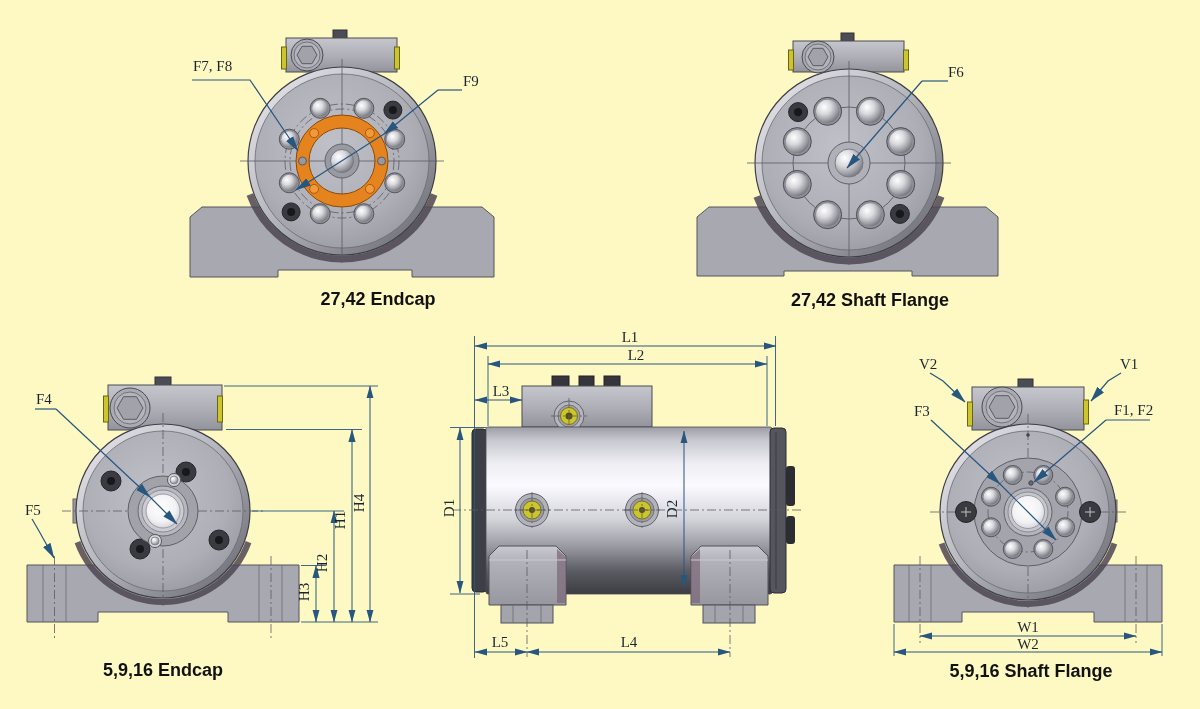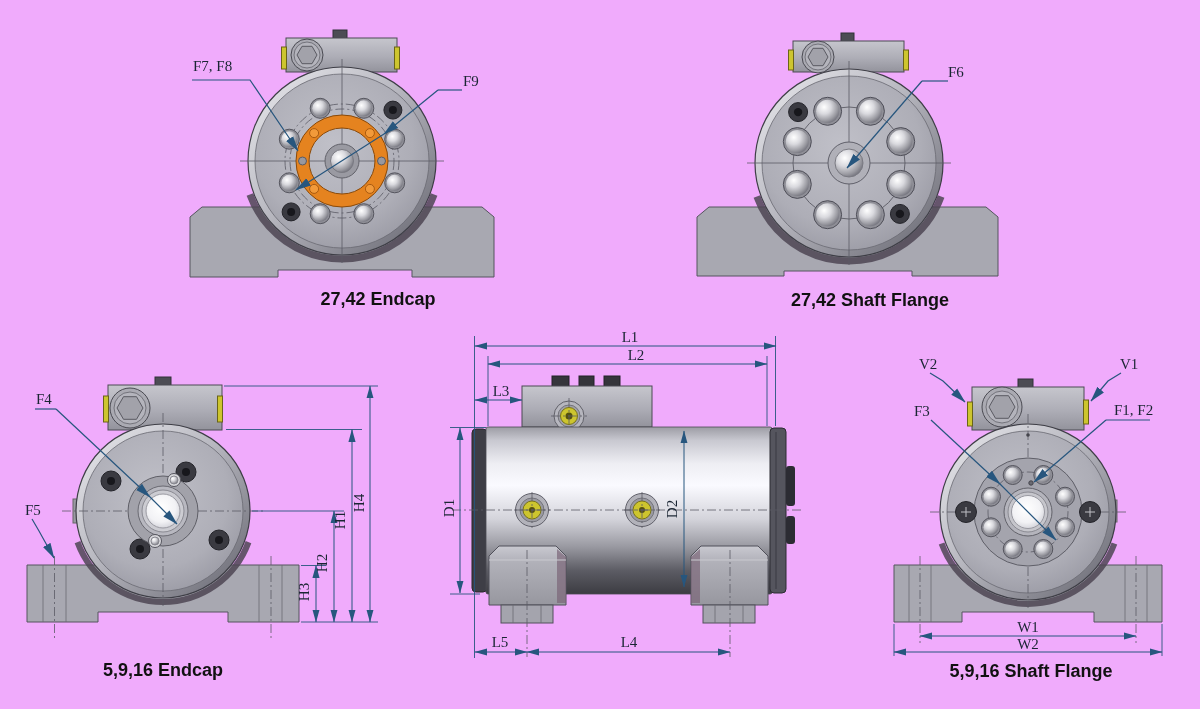--- a/index.html
+++ b/index.html
@@ -1,16 +1,16 @@
 <!DOCTYPE html>
 <html><head>
 <meta charset="utf-8">
 <style>
   html,body{margin:0;padding:0;background:#ffffff;}
-  .canvas{position:relative;width:1200px;height:709px;background:#f0abfc;overflow:hidden;
+  .canvas{position:relative;width:1200px;height:709px;background:#fef9c3;overflow:hidden;
           font-family:"Liberation Sans",sans-serif;}
   svg{position:absolute;left:0;top:0;}
   text.lbl{font-family:"Liberation Serif",serif;font-size:15px;fill:#1a2533;}
   text.dim{font-family:"Liberation Serif",serif;font-size:15px;fill:#1a2533;}
   text.cap{font-family:"Liberation Sans",sans-serif;font-size:18px;font-weight:bold;fill:#111111;}
   .ldr{stroke:#27567e;stroke-width:1.2;fill:none;}
   .dln{stroke:#27567e;stroke-width:1;fill:none;}
   .ext{stroke:#27567e;stroke-width:0.9;fill:none;}
   .cl{stroke:#5b5b64;stroke-width:0.8;fill:none;}
   .cld{stroke:#5b5b64;stroke-width:0.8;fill:none;stroke-dasharray:9 3 2 3;}

